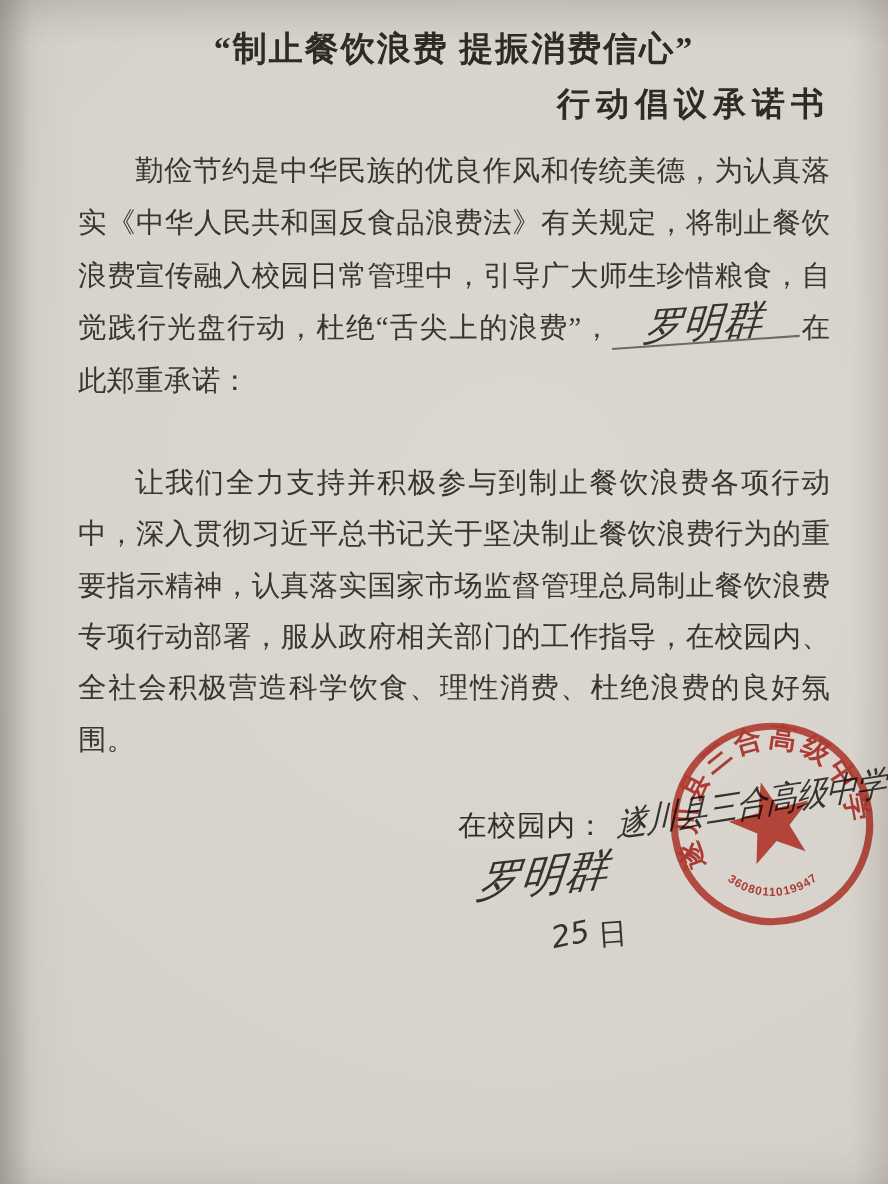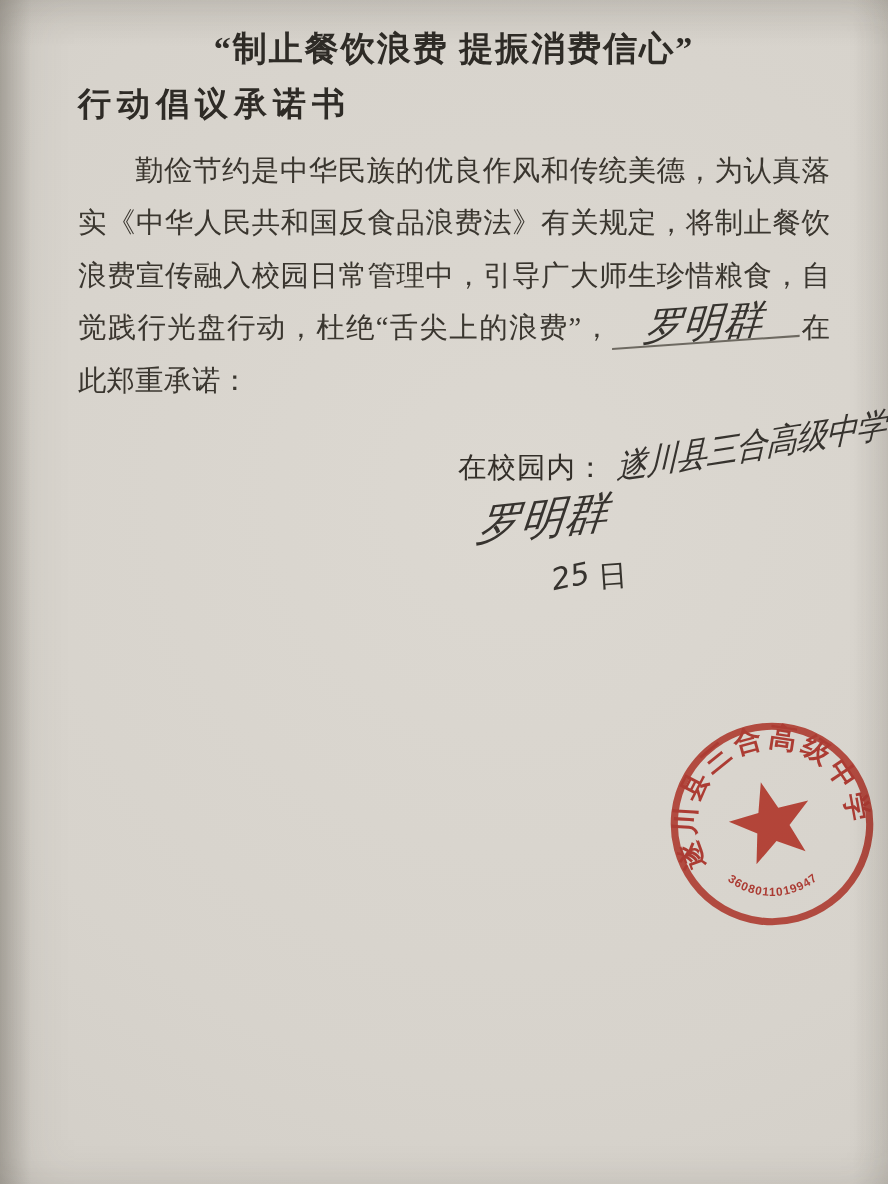--- a/index.html
+++ b/index.html
@@ -10,21 +10,21 @@
       linear-gradient(90deg, rgba(110,104,94,.28) 0%, rgba(110,104,94,0) 3.5%),
       linear-gradient(270deg, rgba(110,104,94,.14) 0%, rgba(110,104,94,0) 4%),
       linear-gradient(180deg, rgba(110,104,94,.12) 0%, rgba(110,104,94,0) 4%),
       radial-gradient(ellipse 120% 90% at 58% 42%, #dcd8d1 0%, #d7d3cc 55%, #cfcbc4 100%);
     box-shadow: inset 30px 0 70px -40px rgba(80,75,66,.45), inset -15px 0 60px -40px rgba(80,75,66,.3);
     font-family:"Liberation Serif","DejaVu Serif",serif;
     color:#35322c;
   }
   .content{position:absolute;left:0;top:0;width:888px;height:1184px;padding:26px 58px 0 78px;box-sizing:border-box;z-index:1;}
   .t1{margin:0;text-align:center;font-size:34px;font-weight:600;letter-spacing:2px;color:#2e2b26;}
-  .t2{margin:10px 0 0 0;text-align:left;font-size:33px;font-weight:600;letter-spacing:6px;color:#2e2b26;}
+  .t2{margin:10px 0 0 0;text-align:right;font-size:33px;font-weight:600;letter-spacing:6px;color:#2e2b26;}
   .para{margin:0;text-indent:2em;text-align:justify;}
   .p1{margin-top:18px;font-size:28.5px;line-height:1.84;color:#3a362f;}
   .p2{margin-top:38px;font-size:29px;line-height:2.08;font-family:"Liberation Sans","DejaVu Sans",sans-serif;font-weight:700;color:#28251f;letter-spacing:.5px;}
   .p3{margin-top:50px;font-size:28.5px;line-height:1.8;color:#3a362f;}
   .hand{
     font-style:italic;color:rgba(40,37,33,.92);
     font-family:"DejaVu Sans","Liberation Sans",cursive,sans-serif;
     white-space:nowrap;
   }
   .sig-inline{
@@ -49,20 +49,21 @@
 
 <div class="page">
   <div class="content">
 
     <h1 class="t1">“制止餐饮浪费 提振消费信心”</h1>
     <h1 class="t2">行动倡议承诺书</h1>
 
     <p class="para p1"><span>勤俭节约是中华民族的优良作风和传统美德，为认真落实《中华人民共和国反食品浪费法》有关规定，将制止餐饮浪费宣传融入校园日常管理中，引导广大师生珍惜粮食，自觉践行光盘行动，杜绝“舌尖上的浪费”，</span><span class="hand sig-inline">罗明群</span><span>在此郑重承诺：</span></p>
 
 
+    <p class="para p3">让我们全力支持并积极参与到制止餐饮浪费各项行动中，深入贯彻习近平总书记关于坚决制止餐饮浪费行为的重要指示精神，认真落实国家市场监督管理总局制止餐饮浪费专项行动部署，服从政府相关部门的工作指导，在校园内、全社会积极营造科学饮食、理性消费、杜绝浪费的良好氛围。</p>
 
     <div class="footer">
       <div class="frow">
         <span class="flabel">在校园内：</span>
         <span class="hand school-hand">遂川县三合高级中学</span>
       </div>
       <div class="frow">
         <span class="hand rep-hand">罗明群</span>
       </div>
       <div class="frow daterow">

